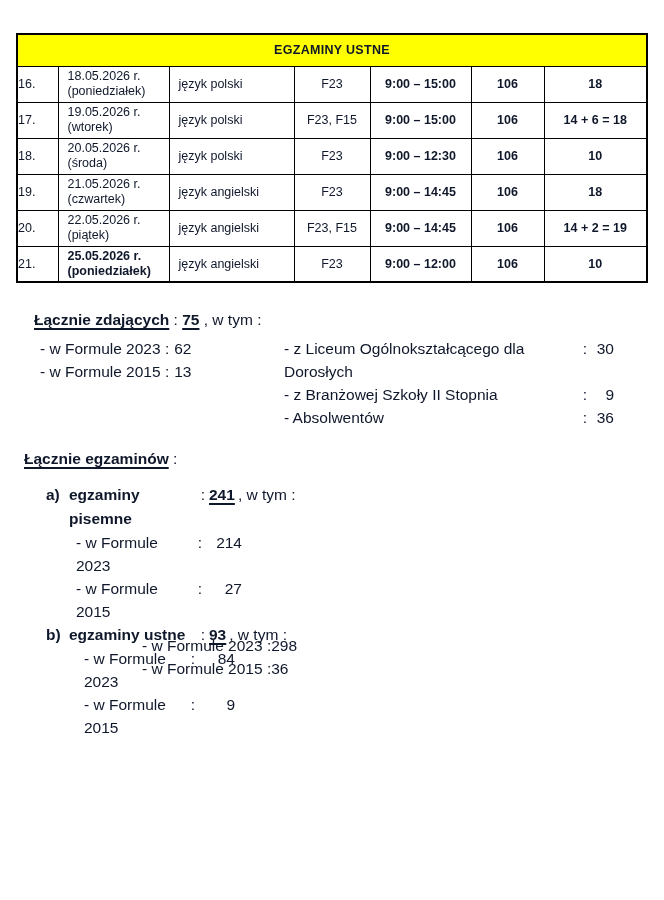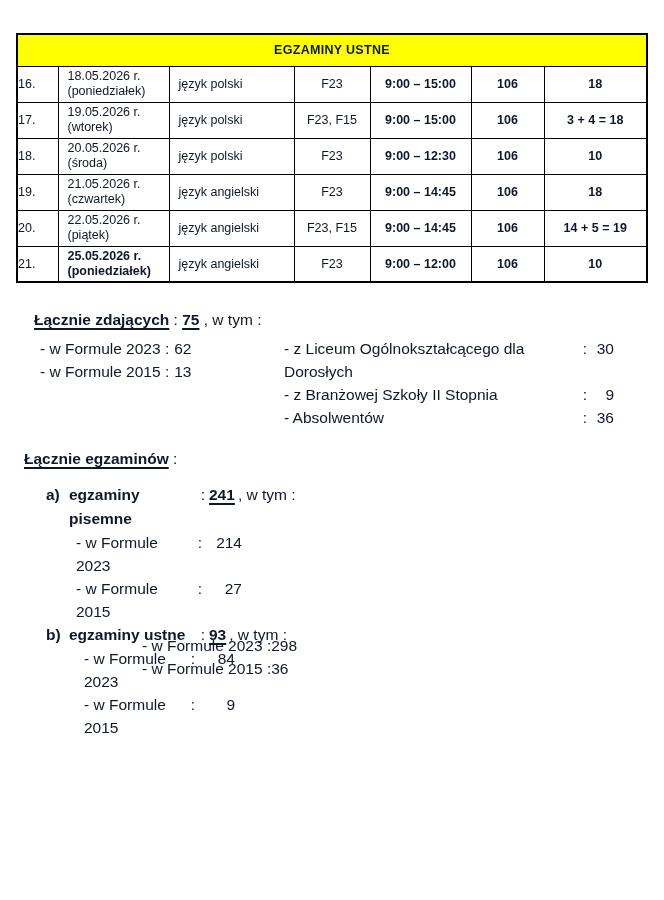--- a/index.html
+++ b/index.html
@@ -129,21 +129,21 @@
         <tr>
           <td class="c-no">17.</td>
           <td class="c-date">
             <div>19.05.2026 r.</div>
             <div>(wtorek)</div>
           </td>
           <td class="c-subject">język polski</td>
           <td class="c-formula">F23, F15</td>
           <td class="c-time">9:00 – 15:00</td>
           <td class="c-room">106</td>
-          <td class="c-count">3 + 4 = 18</td>
+          <td class="c-count">14 + 6 = 18</td>
         </tr>
 
         <tr>
           <td class="c-no">18.</td>
           <td class="c-date">
             <div>20.05.2026 r.</div>
             <div>(środa)</div>
           </td>
           <td class="c-subject">język polski</td>
           <td class="c-formula">F23</td>
@@ -168,21 +168,21 @@
         <tr>
           <td class="c-no">20.</td>
           <td class="c-date">
             <div>22.05.2026 r.</div>
             <div>(piątek)</div>
           </td>
           <td class="c-subject">język angielski</td>
           <td class="c-formula">F23, F15</td>
           <td class="c-time">9:00 – 14:45</td>
           <td class="c-room">106</td>
-          <td class="c-count">14 + 5 = 19</td>
+          <td class="c-count">14 + 2 = 19</td>
         </tr>
 
         <tr>
           <td class="c-no">21.</td>
           <td class="c-date bold">
             <div>25.05.2026 r.</div>
             <div>(poniedziałek)</div>
           </td>
           <td class="c-subject">język angielski</td>
           <td class="c-formula">F23</td>

